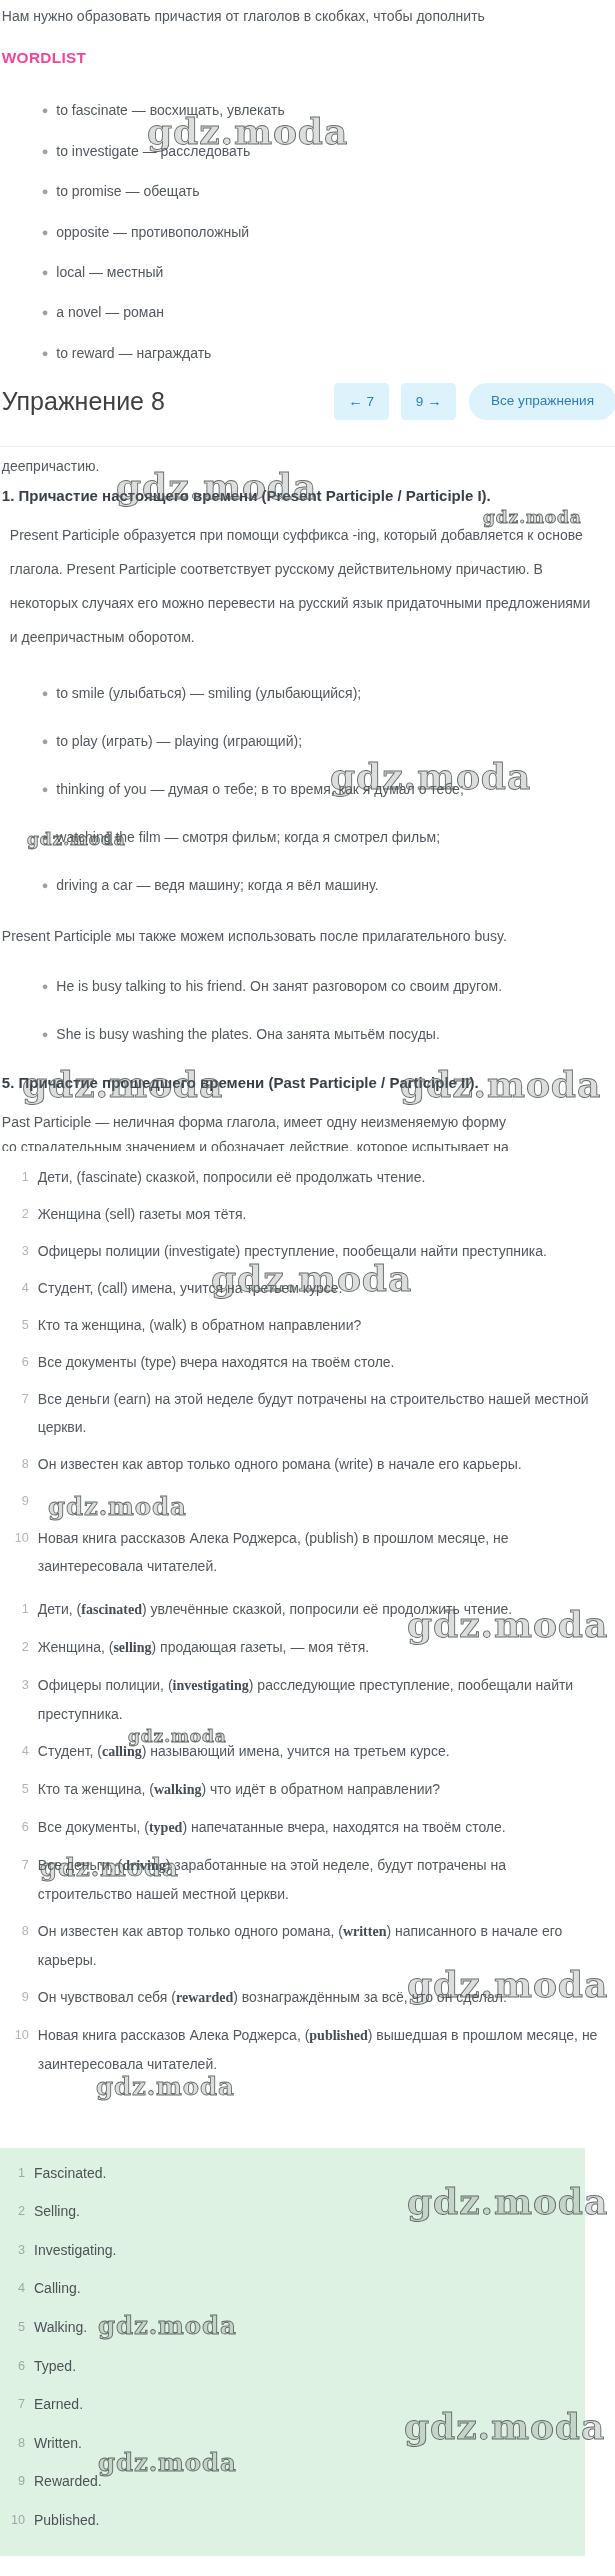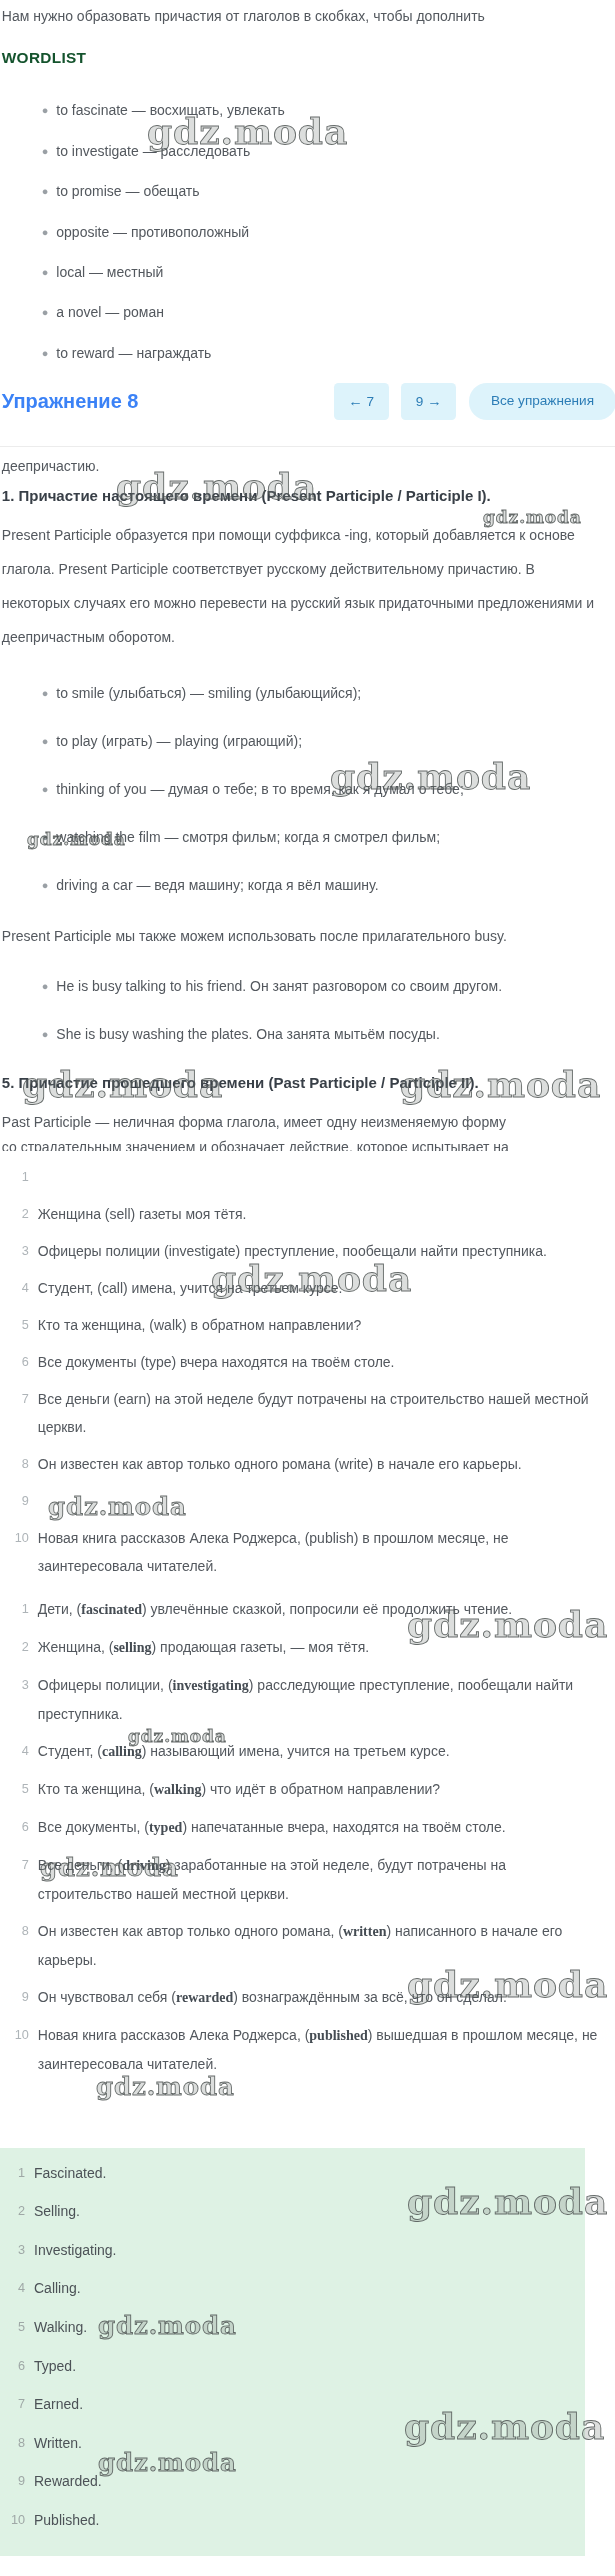--- a/index.html
+++ b/index.html
@@ -9,53 +9,53 @@
     font-family:"Liberation Sans", sans-serif;
     color:#53585e;
     position:relative;
     overflow:hidden;
     box-sizing:border-box;
   }
   .page{padding:5.4px 16.3px 0 1.8px;}
   .lead{font-size:14px;line-height:22px;margin:0;}
   .wordlist-title{
     margin:22px 0 0 0;font-size:15.4px;line-height:18px;
-    font-weight:bold;color:#14532d;letter-spacing:0.3px;
+    font-weight:bold;color:#ec4899;letter-spacing:0.3px;
   }
   ul.bullets{list-style:none;margin:31px 0 0 0;padding:0;}
   ul.bullets li{
     position:relative;margin:0 0 15.4px 40px;padding-left:14.5px;
     font-size:14px;line-height:25px;
   }
   ul.bullets.wide li{margin-bottom:20px;line-height:28px;}
   ul.bullets li .dot{
     position:absolute;left:0;top:0;color:#9aa0a5;font-size:11px;
   }
   .exercise-header{
     margin-top:14.5px;display:flex;align-items:center;justify-content:space-between;
   }
   .exercise-title{
-    margin:0;font-size:20px;line-height:40px;font-weight:700;color:#3b82f6;
+    margin:0;font-size:25px;line-height:40px;font-weight:400;color:#404040;
   }
   .exercise-nav{display:flex;gap:12.7px;margin-right:-16.3px;}
   .nav-btn{
     border:none;cursor:pointer;
     background:#ddf3fb;color:#2c7db6;
     font-family:"Liberation Sans", sans-serif;
     font-size:13.6px;line-height:18px;padding:9px 14.5px;border-radius:4.5px;
     white-space:nowrap;
   }
   .nav-btn .arrow{font-size:14.5px;}
   .nav-btn.all{padding:9px 22px;border-radius:18px;}
   .divider{border:none;border-top:0.9px solid #ececec;margin:25px -16.3px 0 -1.8px;}
   .fragment{margin:7.2px 0 0 0;font-size:14px;line-height:25px;}
   .sec-heading{
     margin:5.4px 0 0 0;font-size:15px;line-height:22px;font-weight:bold;color:#383f47;
   }
-  .theory{margin:11px 0 0 0;font-size:14px;line-height:34px;}
+  .theory{margin:11px 0 0 8px;font-size:14px;line-height:34px;}
   .busy-note{margin:23.5px 0 0 0;font-size:14px;line-height:28px;}
   .theory-line{margin:11px 0 0 0;font-size:14px;line-height:34px;}
   .clip-line{
     margin:0;font-size:14px;line-height:17px;height:11.8px;overflow:hidden;
   }
   .numlist{margin:12.7px 0 0 0;}
   .numlist .row{display:flex;margin-bottom:9px;}
   .numlist .num{
     flex:0 0 27px;text-align:right;color:#aeb4b8;font-size:12.7px;line-height:28px;
   }
@@ -133,20 +133,21 @@
     </ul>
 
   <h4 class="sec-heading" style="margin-top:23.5px;">5. Причастие прошедшего времени (Past Participle / Participle II).</h4>
 
   <p class="theory-line">Past Participle — неличная форма глагола, имеет одну неизменяемую форму</p>
   <p class="clip-line">со страдательным значением и обозначает действие, которое испытывает на</p>
 
   <div class="numlist">
       <div class="row">
         <span class="num">1</span>
+        <span class="txt">Дети, (fascinate) сказкой, попросили её продолжать чтение.</span>
       </div>
       <div class="row">
         <span class="num">2</span>
         <span class="txt">Женщина (sell) газеты моя тётя.</span>
       </div>
       <div class="row">
         <span class="num">3</span>
         <span class="txt">Офицеры полиции (investigate) преступление, пообещали найти преступника.</span>
       </div>
       <div class="row">

